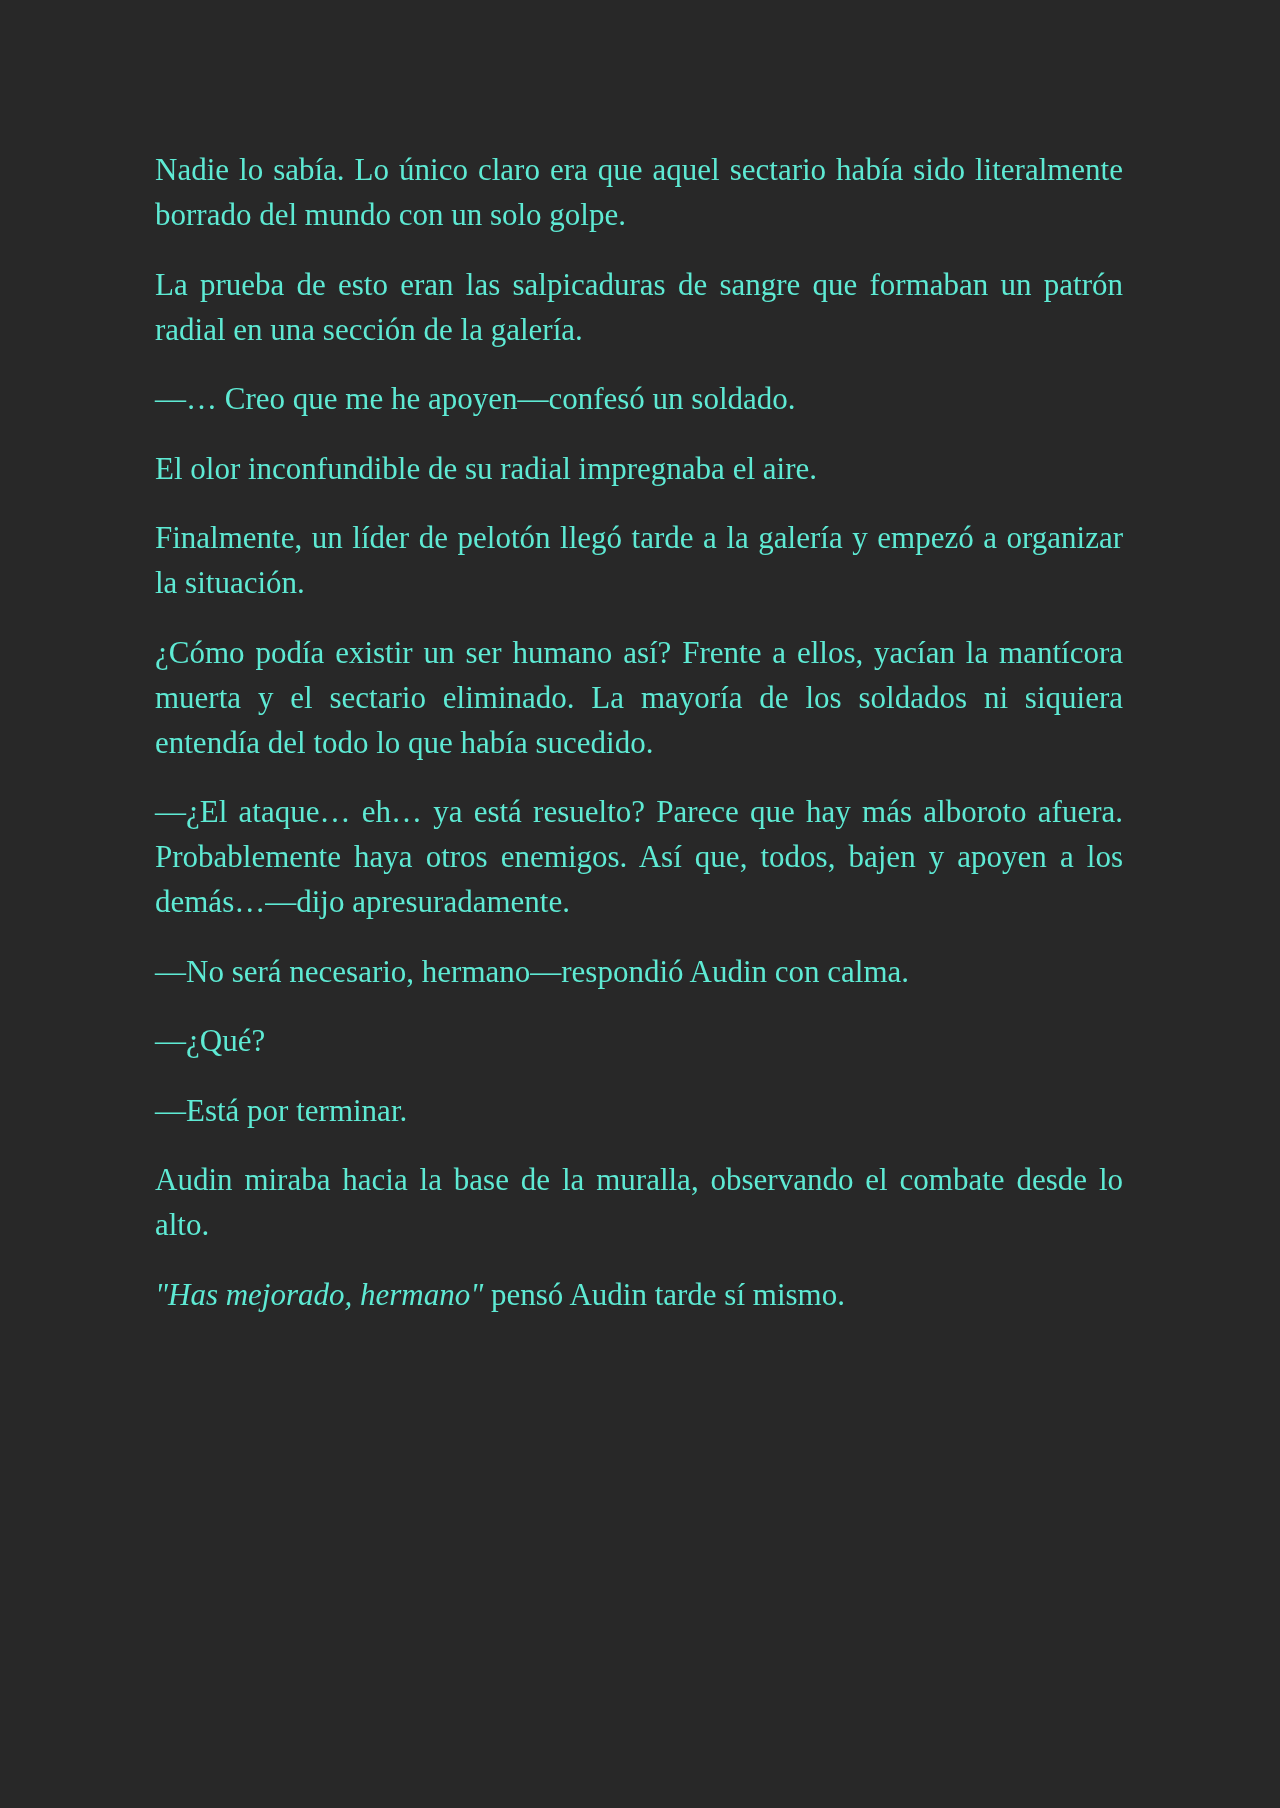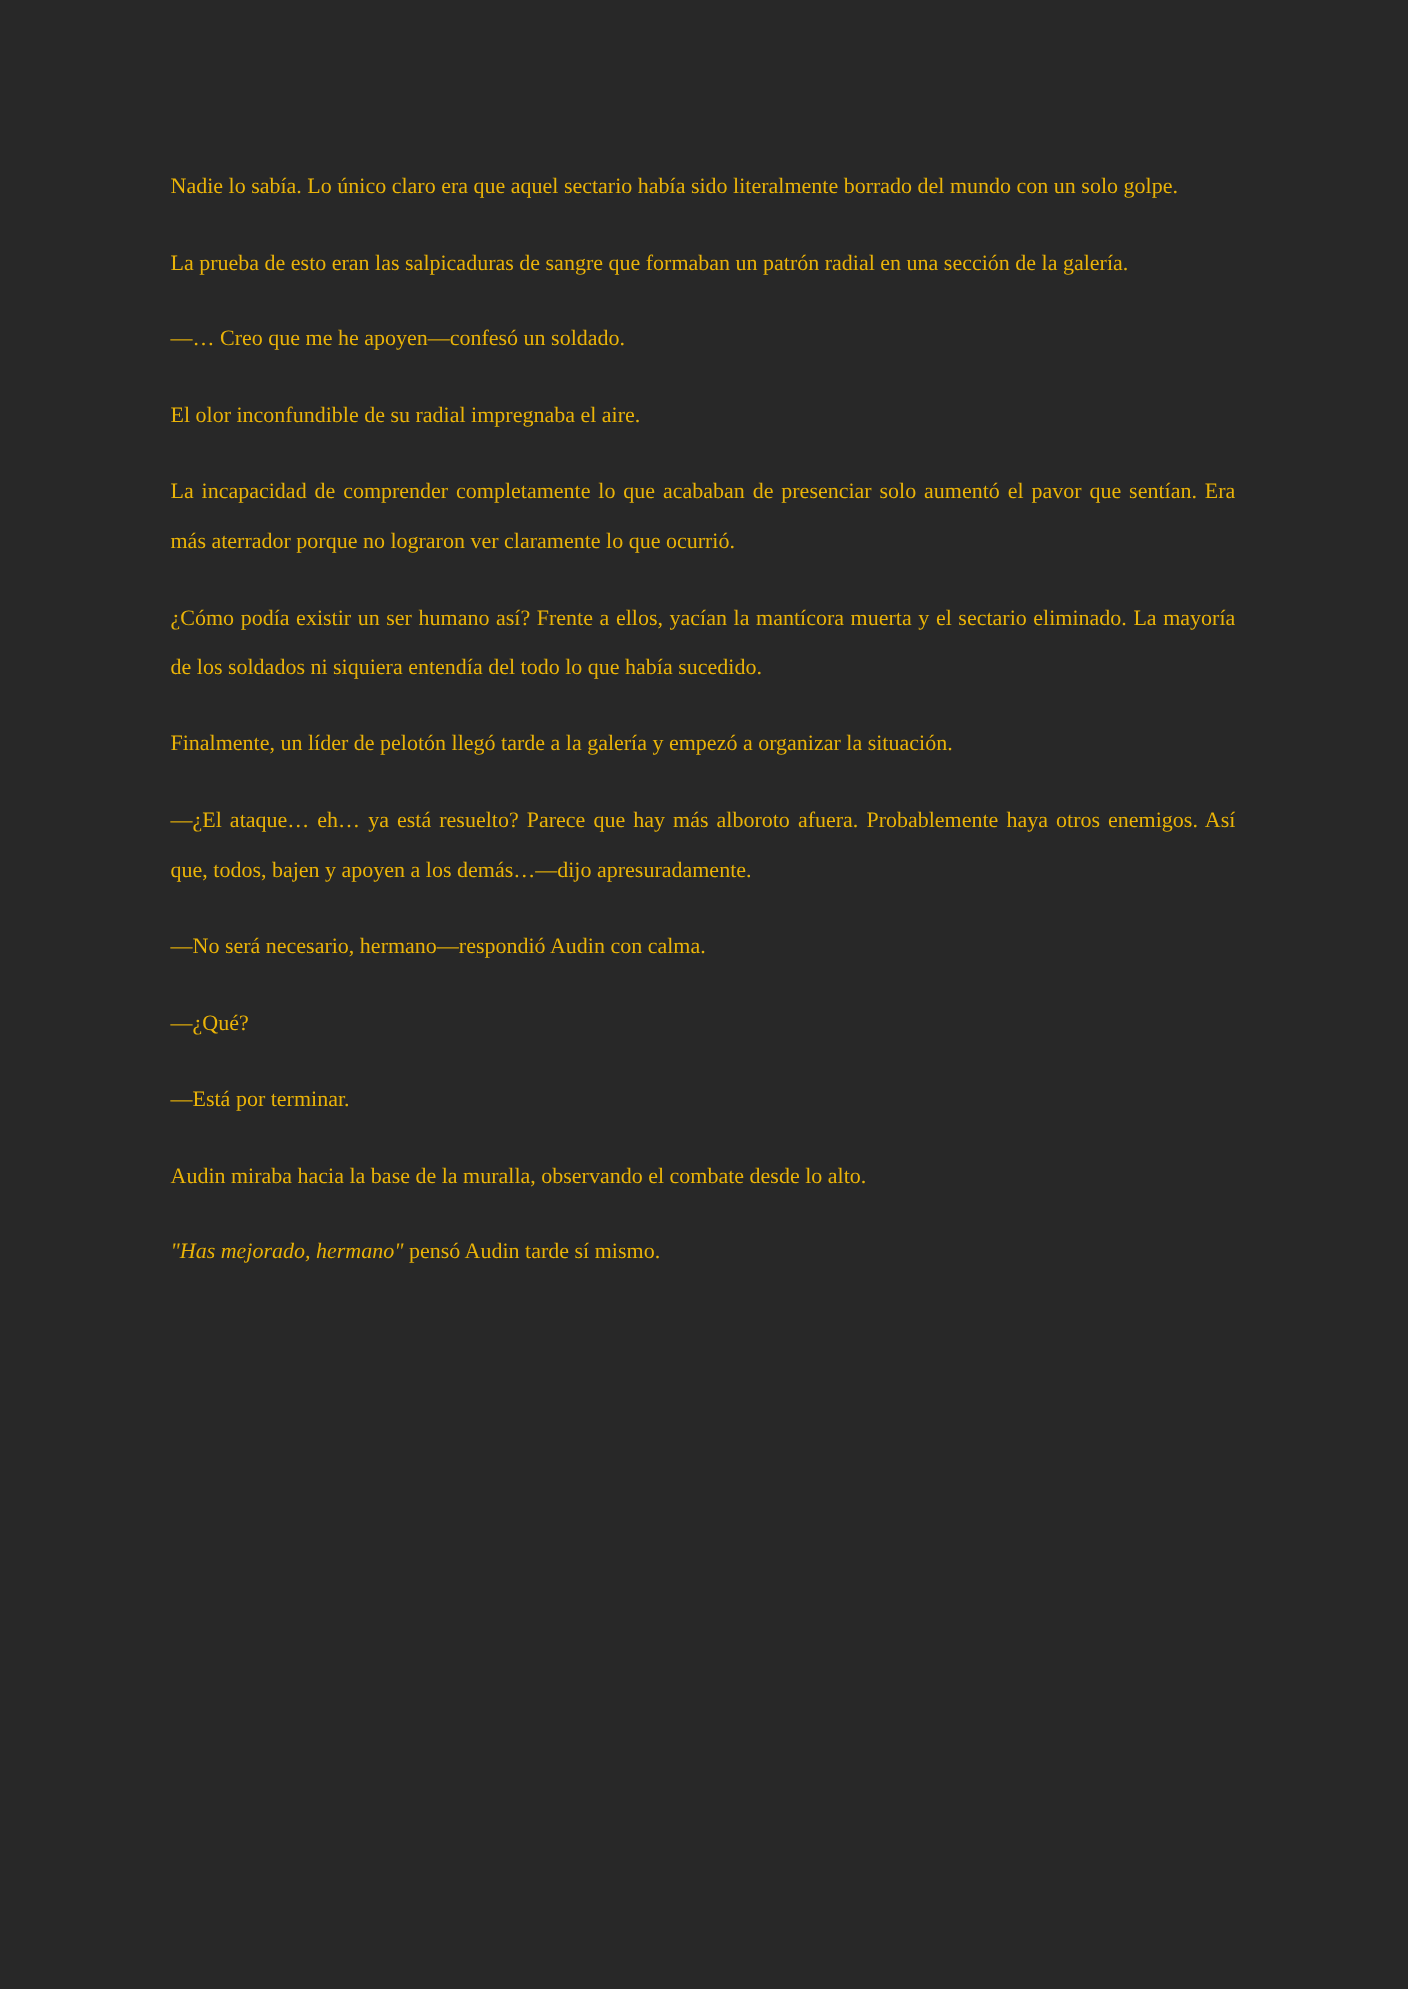--- a/index.html
+++ b/index.html
@@ -7,41 +7,40 @@
       width: 1280px;
       height: 1808px;
       background: #282828;
       overflow: hidden;
     }
     .page {
       position: absolute;
       left: 155px;
       top: 147px;
       width: 968px;
-      color: #eab308;
+      color: #5eead4;
       font-family: "Liberation Serif", "DejaVu Serif", serif;
-      font-size: 20px;
+      font-size: 31px;
       line-height: 45px;
     }
     .page p {
       margin: 0 0 24.5px 0;
       text-align: justify;
     }
     .page em { font-style: italic; }
   </style>
 </head>
 <body>
 
 <div class="page">
   <p>Nadie lo sabía. Lo único claro era que aquel sectario había sido literalmente borrado del mundo con un solo golpe.</p>
   <p>La prueba de esto eran las salpicaduras de sangre que formaban un patrón radial en una sección de la galería.</p>
   <p>—… Creo que me he apoyen—confesó un soldado.</p>
   <p>El olor inconfundible de su radial impregnaba el aire.</p>
-  <p>La incapacidad de comprender completamente lo que acababan de presenciar solo aumentó el pavor que sentían. Era más aterrador porque no lograron ver claramente lo que ocurrió.</p>
+  <p>Finalmente, un líder de pelotón llegó tarde a la galería y empezó a organizar la situación.</p>
   <p>¿Cómo podía existir un ser humano así? Frente a ellos, yacían la mantícora muerta y el sectario eliminado. La mayoría de los soldados ni siquiera entendía del todo lo que había sucedido.</p>
-  <p>Finalmente, un líder de pelotón llegó tarde a la galería y empezó a organizar la situación.</p>
   <p>—¿El ataque… eh… ya está resuelto? Parece que hay más alboroto afuera. Probablemente haya otros enemigos. Así que, todos, bajen y apoyen a los demás…—dijo apresuradamente.</p>
   <p>—No será necesario, hermano—respondió Audin con calma.</p>
   <p>—¿Qué?</p>
   <p>—Está por terminar.</p>
   <p>Audin miraba hacia la base de la muralla, observando el combate desde lo alto.</p>
   <p><em>"Has mejorado, hermano"</em><span> pensó Audin tarde sí mismo.</span></p>
 </div>
 
 </body></html>

